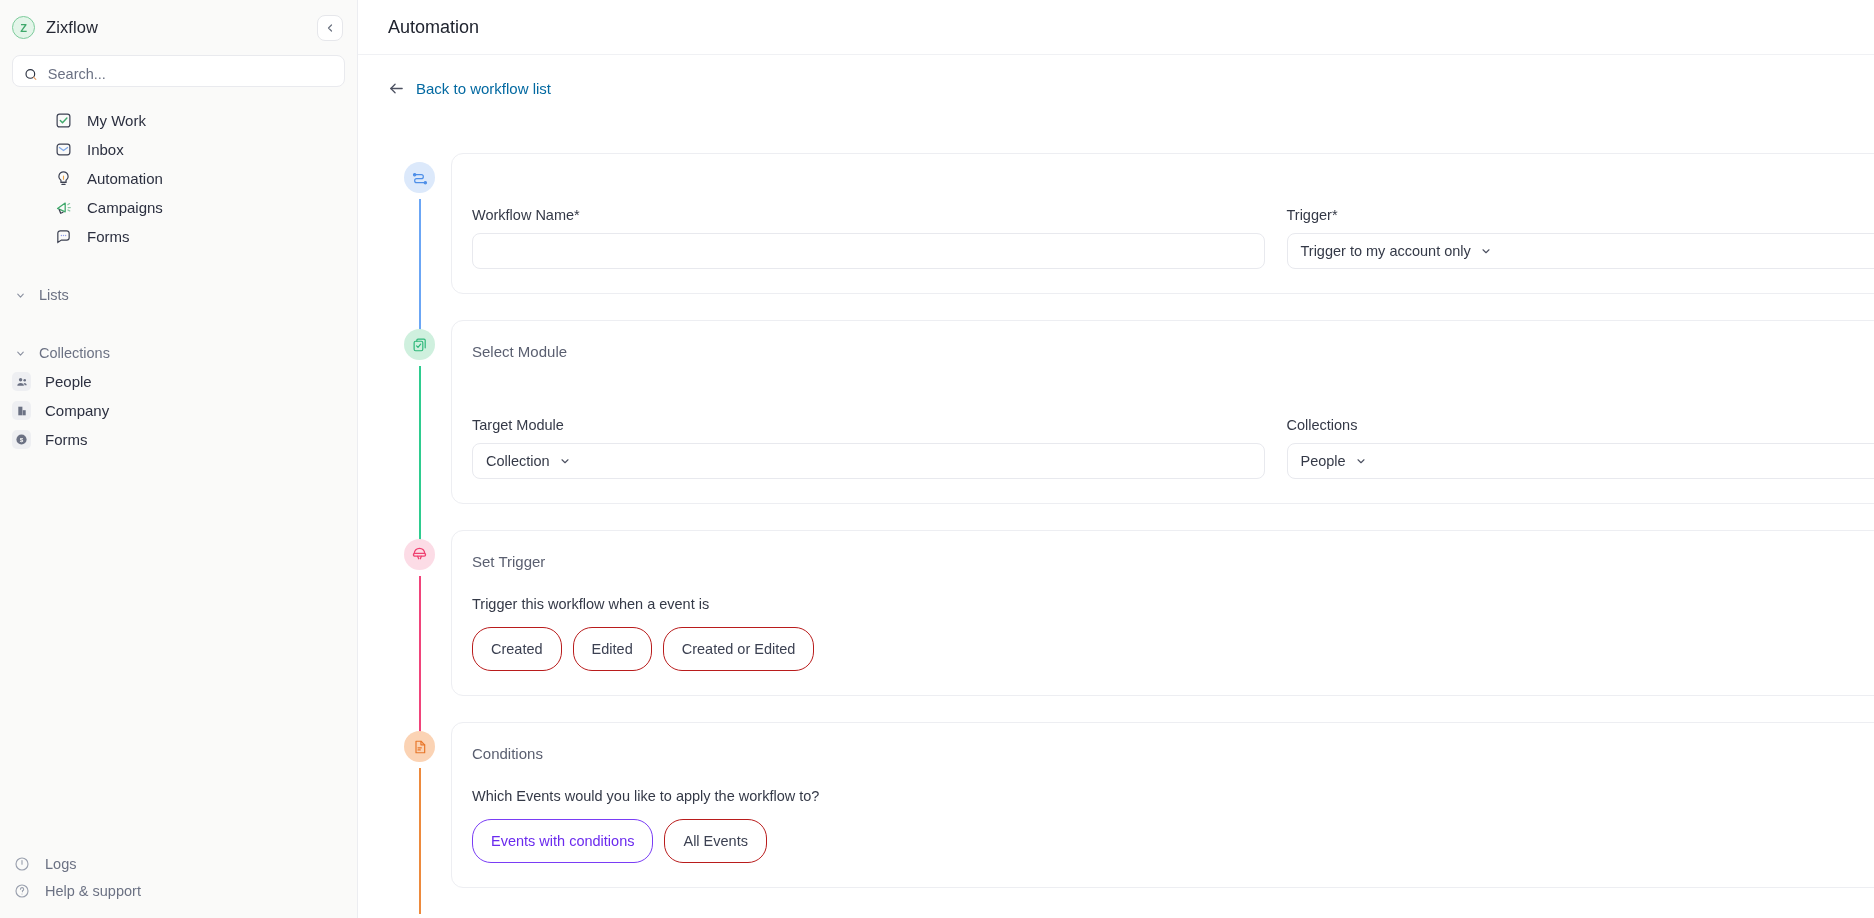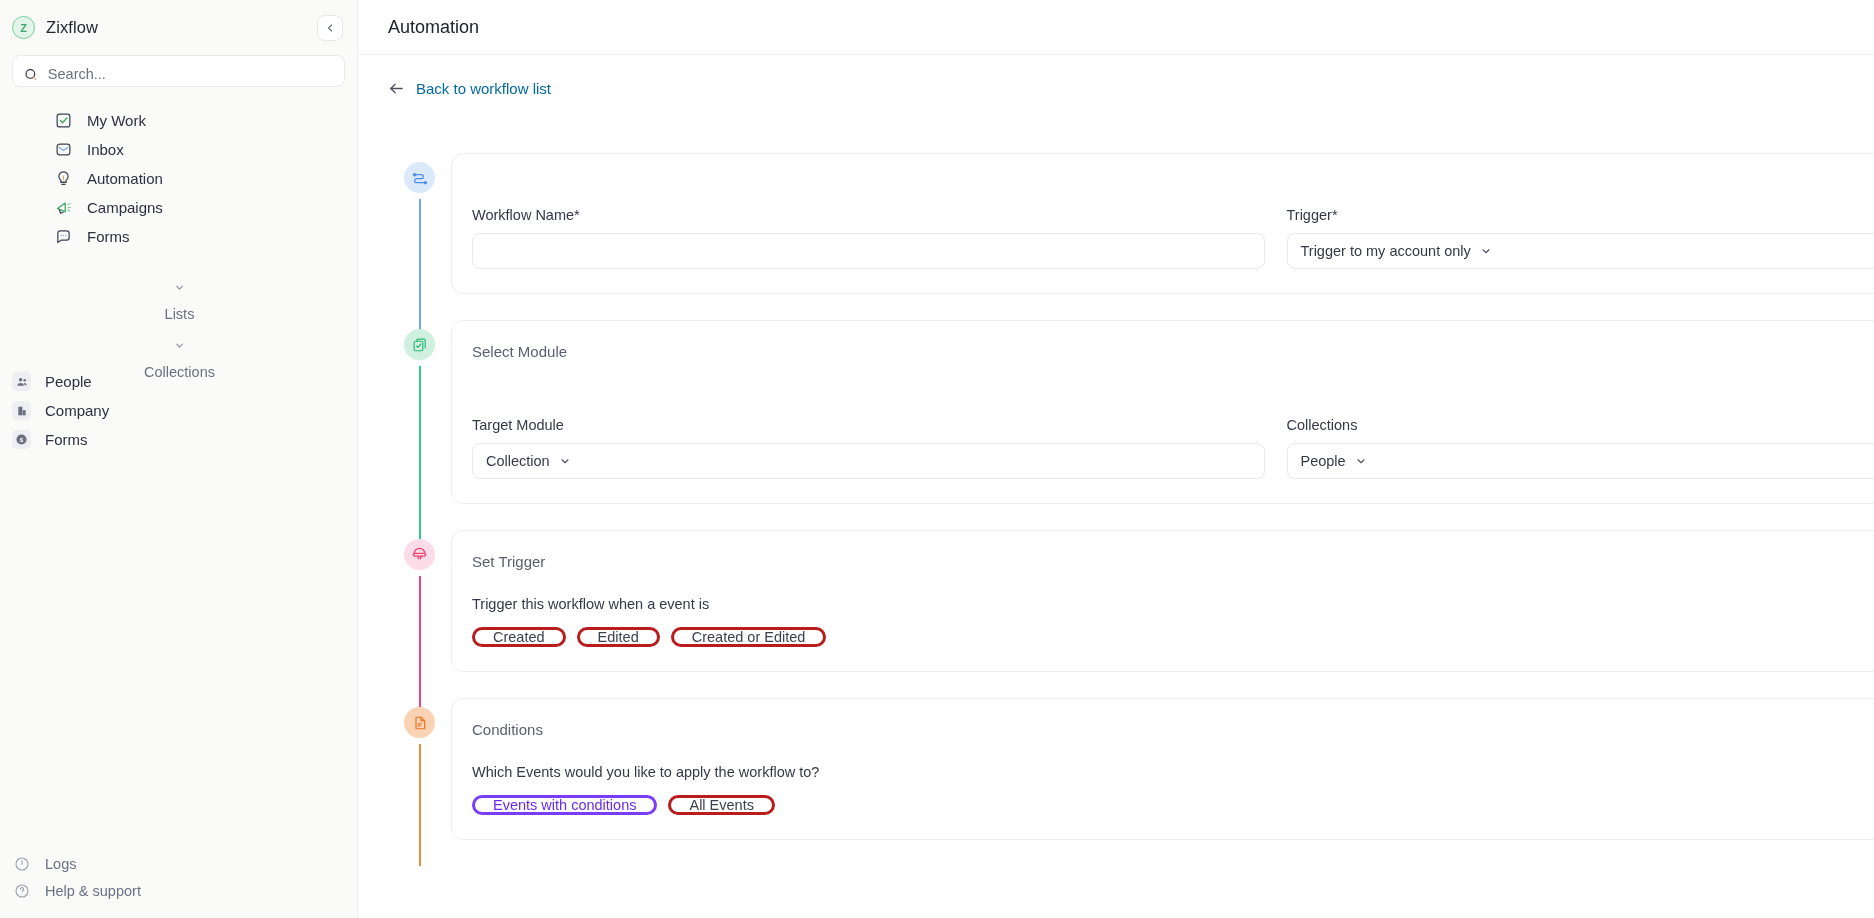--- a/index.html
+++ b/index.html
@@ -56,21 +56,21 @@
     display: flex; align-items: center; gap: 14px;
     height: 29px; padding: 0 12px; cursor: pointer;
     font-size: 15px; color: #2C3040; margin-left: 42px;
   }
   .ic { width: 19px; height: 19px; flex: 0 0 19px; display:flex; align-items:center; justify-content:center; }
 
   .group { margin-top: 30px; }
   .group-head {
     display: flex; align-items: center; gap: 13px;
     height: 28px; padding: 0 12px 0 14px; cursor: pointer;
-    font-size: 14.5px; color: #6B7183; flex-direction: column;
+    font-size: 14.5px; color: #6B7183;
   }
   .chev { width: 12px; flex: 0 0 12px; display:flex; align-items:center; justify-content:center; }
 
   .coll-item {
     display: flex; align-items: center; gap: 14px;
     height: 29px; padding: 0 12px; cursor: pointer;
     font-size: 15px; color: #2C3040;
   }
   .coll-ic {
     width: 19px; height: 19px; flex: 0 0 19px; border-radius: 5px;
@@ -135,22 +135,22 @@
   }
   .select {
     height: 36px; border: 1px solid #E8E9EE; border-radius: 8px;
     background: #fff; width: 100%; display: flex; align-items: center;
     gap: 9px; padding: 0 13px; cursor: pointer;
     font-size: 14.5px; color: #343947;
   }
   .helper { font-size: 14.5px; color: #343947; margin-bottom: 15px; }
   .pills { display: flex; gap: 11px; }
   .pill {
-    height: 20px; padding: 0 18px; border-radius: 19px;
-    border: 3px solid #b91c1c; background: #fff;
+    height: 44px; padding: 0 18px; border-radius: 19px;
+    border: 1px solid #b91c1c; background: #fff;
     display: flex; align-items: center; justify-content: center;
     font-family: inherit; font-size: 14.5px; color: #3C4152; cursor: pointer;
   }
   .pill.sel { border-color: #7A3DF5; color: #6B2BEE; }
 </style>
 </head>
 <body>
 
 <div class="app">
 

